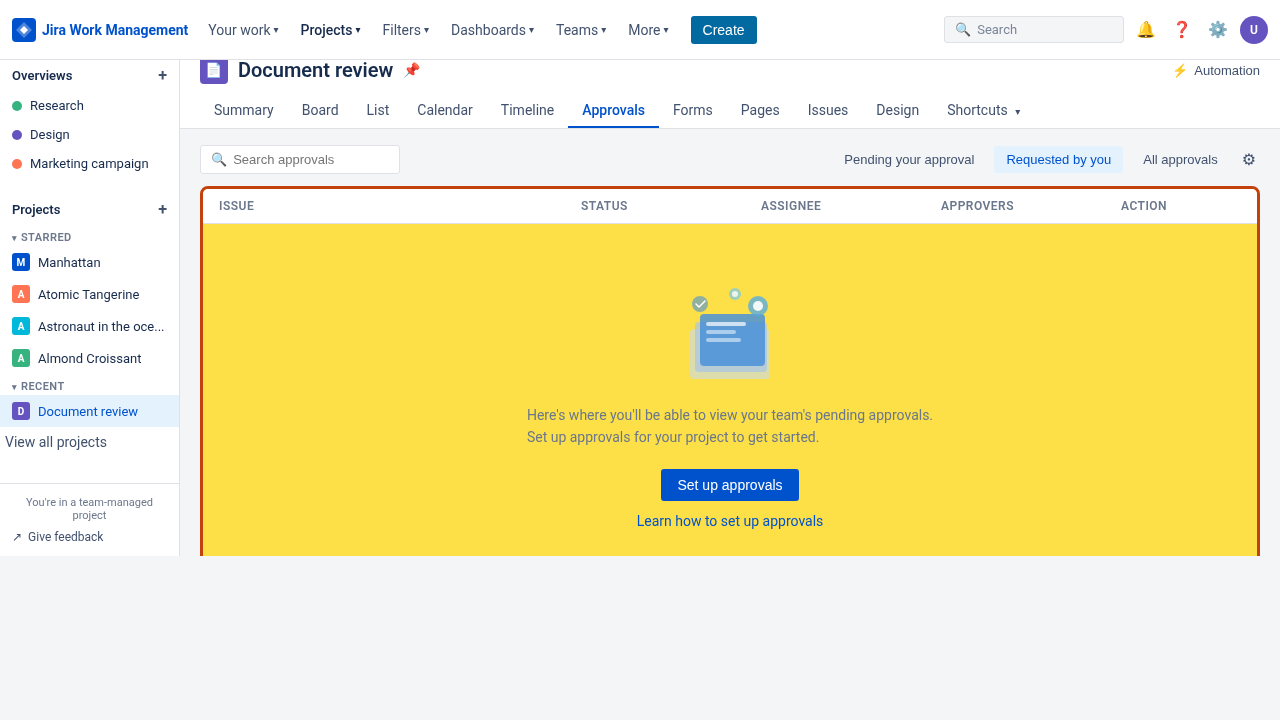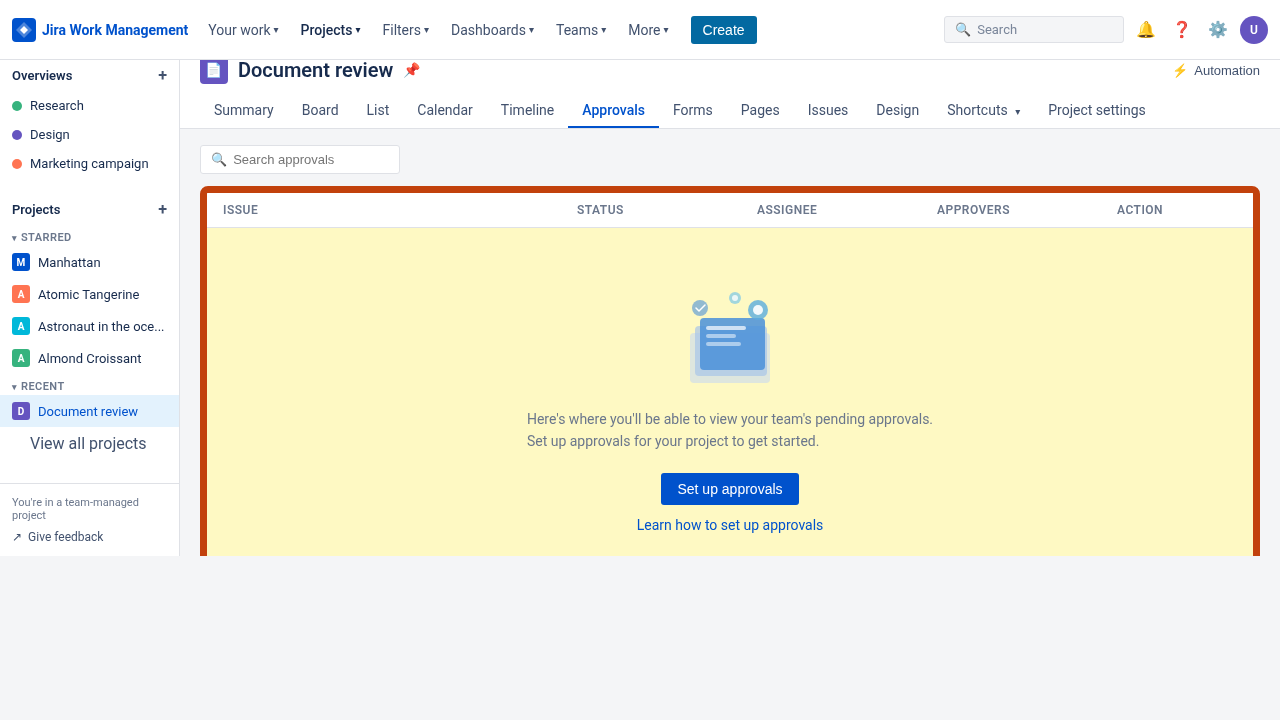--- a/index.html
+++ b/index.html
@@ -28,24 +28,24 @@
     .sidebar { width: 180px; background: #fff; border-right: 1px solid #dfe1e6; display: flex; flex-direction: column; overflow-y: auto; padding-top: 8px; flex-shrink: 0; }
     .sidebar-section { padding: 8px 0; }
     .sidebar-header { display: flex; align-items: center; justify-content: space-between; padding: 6px 12px; color: #172b4d; font-size: 13px; font-weight: 600; cursor: pointer; }
     .sidebar-add { color: #42526e; font-size: 16px; cursor: pointer; }
     .sidebar-item { display: flex; align-items: center; gap: 8px; padding: 7px 12px; cursor: pointer; color: #172b4d; font-size: 13px; }
     .sidebar-item.active { background: #e3f2fd; color: #0052cc; }
     .sidebar-dot { width: 10px; height: 10px; border-radius: 50%; flex-shrink: 0; }
     .sidebar-section-label { display: flex; align-items: center; gap: 4px; padding: 6px 12px 2px; color: #6b778c; font-size: 11px; font-weight: 600; text-transform: uppercase; letter-spacing: 0.04em; cursor: pointer; }
     .sidebar-chevron { font-size: 9px; }
     .sidebar-item-icon { width: 18px; height: 18px; border-radius: 3px; flex-shrink: 0; display: flex; align-items: center; justify-content: center; font-size: 10px; font-weight: 700; color: #fff; }
-    .sidebar-footer { margin-top: auto; padding: 12px; border-top: 1px solid #dfe1e6; }
+    .sidebar-footer { margin-top: auto; padding: 12px; border-top: 1px solid #dfe1e6; text-align: center; }
     .sidebar-footer-text { font-size: 11px; color: #6b778c; margin-bottom: 8px; }
     .sidebar-feedback { display: flex; align-items: center; gap: 6px; font-size: 12px; color: #42526e; cursor: pointer; }
-    .sidebar-view-all { padding: 7px 30px; font-size: 16px; color: #42526e; cursor: pointer; }
+    .sidebar-view-all { padding: 7px 5px; font-size: 14px; color: #42526e; cursor: pointer; }
 
     
     .main { flex: 1; display: flex; flex-direction: column; overflow: hidden; background: #f4f5f7; }
 
     
     .project-header { background: #fff; padding: 12px 20px 0; border-bottom: 1px solid #dfe1e6; }
     .project-title-row { display: flex; align-items: center; gap: 10px; margin-bottom: 10px; }
     .project-icon { width: 28px; height: 28px; border-radius: 4px; background: #6554c0; display: flex; align-items: center; justify-content: center; font-size: 14px; }
     .project-name { font-size: 20px; font-weight: 600; color: #172b4d; }
     .project-pin-icon { color: #7a869a; font-size: 14px; cursor: pointer; }
@@ -59,21 +59,21 @@
     .approvals-toolbar { display: flex; align-items: center; gap: 12px; margin-bottom: 12px; }
     .approvals-search { display: flex; align-items: center; background: #fff; border: 1px solid #dfe1e6; border-radius: 3px; padding: 6px 10px; gap: 6px; width: 200px; }
     .approvals-search-icon { color: #7a869a; font-size: 13px; }
     .approvals-search-input { border: none; outline: none; font-size: 13px; color: #a21caf; background: transparent; width: 100%; }
     .approvals-filter-tabs { display: flex; align-items: center; gap: 8px; margin-left: auto; }
     .filter-tab { padding: 6px 12px; border-radius: 3px; font-size: 13px; color: #42526e; cursor: pointer; border: none; background: none; }
     .filter-tab.active { background: #e3f2fd; color: #0052cc; }
     .filter-icon { color: #42526e; font-size: 16px; cursor: pointer; padding: 4px; }
 
     
-    .approvals-table { background: #fef9c3; border-radius: 8px; border: 7px solid #c2410c; overflow: hidden; }
+    .approvals-table { background: #fde047; border-radius: 8px; border: 3px solid #c2410c; overflow: hidden; }
     .approvals-table-header { display: grid; grid-template-columns: 1fr 180px 180px 180px 120px; padding: 10px 16px; border-bottom: 1px solid #dfe1e6; background: #fff; }
     .approvals-table-col { font-size: 12px; font-weight: 600; color: #6b778c; text-transform: uppercase; letter-spacing: 0.04em; }
     .approvals-empty { display: flex; flex-direction: column; align-items: center; justify-content: center; padding: 60px 20px; }
     .approvals-empty-img { width: 120px; height: 100px; margin-bottom: 20px; }
     .approvals-empty-title { font-size: 18px; font-weight: 600; color: #172b4d; margin-bottom: 10px; text-align: center; }
     .approvals-empty-desc { font-size: 14px; color: #6b778c; text-align: left; line-height: 1.6; margin-bottom: 20px; }
     .setup-btn { background: #0052cc; color: #fff; border: none; padding: 8px 16px; border-radius: 3px; font-size: 14px; font-weight: 500; cursor: pointer; margin-bottom: 12px; }
     .learn-link { color: #0052cc; font-size: 14px; cursor: pointer; text-decoration: none; }
   </style>
 </head>
@@ -236,31 +236,34 @@
         <div class="project-tab">
           <span>Issues</span>
         </div>
         <div class="project-tab">
           <span>Design</span>
         </div>
         <div class="project-tab">
           <span>Shortcuts</span>
           <span style="font-size:10px;margin-left:4px;">▾</span>
         </div>
-        <div class="project-tab">
-          <span>Project settings</span>
-        </div>
       </div>
     </div>
 
     <div class="approvals-content">
       <div class="approvals-toolbar">
         <div class="approvals-search">
           <span class="approvals-search-icon">🔍</span>
           <input class="approvals-search-input" type="text" placeholder="Search approvals" style="">
+        </div>
+        <div class="approvals-filter-tabs">
+          <button class="filter-tab">Pending your approval</button>
+          <button class="filter-tab active">Requested by you</button>
+          <button class="filter-tab">All approvals</button>
+          <span class="filter-icon">⚙</span>
         </div>
       </div>
 
       <div class="approvals-table">
         <div class="approvals-table-header">
           <div class="approvals-table-col">Issue</div>
           <div class="approvals-table-col">Status</div>
           <div class="approvals-table-col">Assignee</div>
           <div class="approvals-table-col">Approvers</div>
           <div class="approvals-table-col">Action</div>

